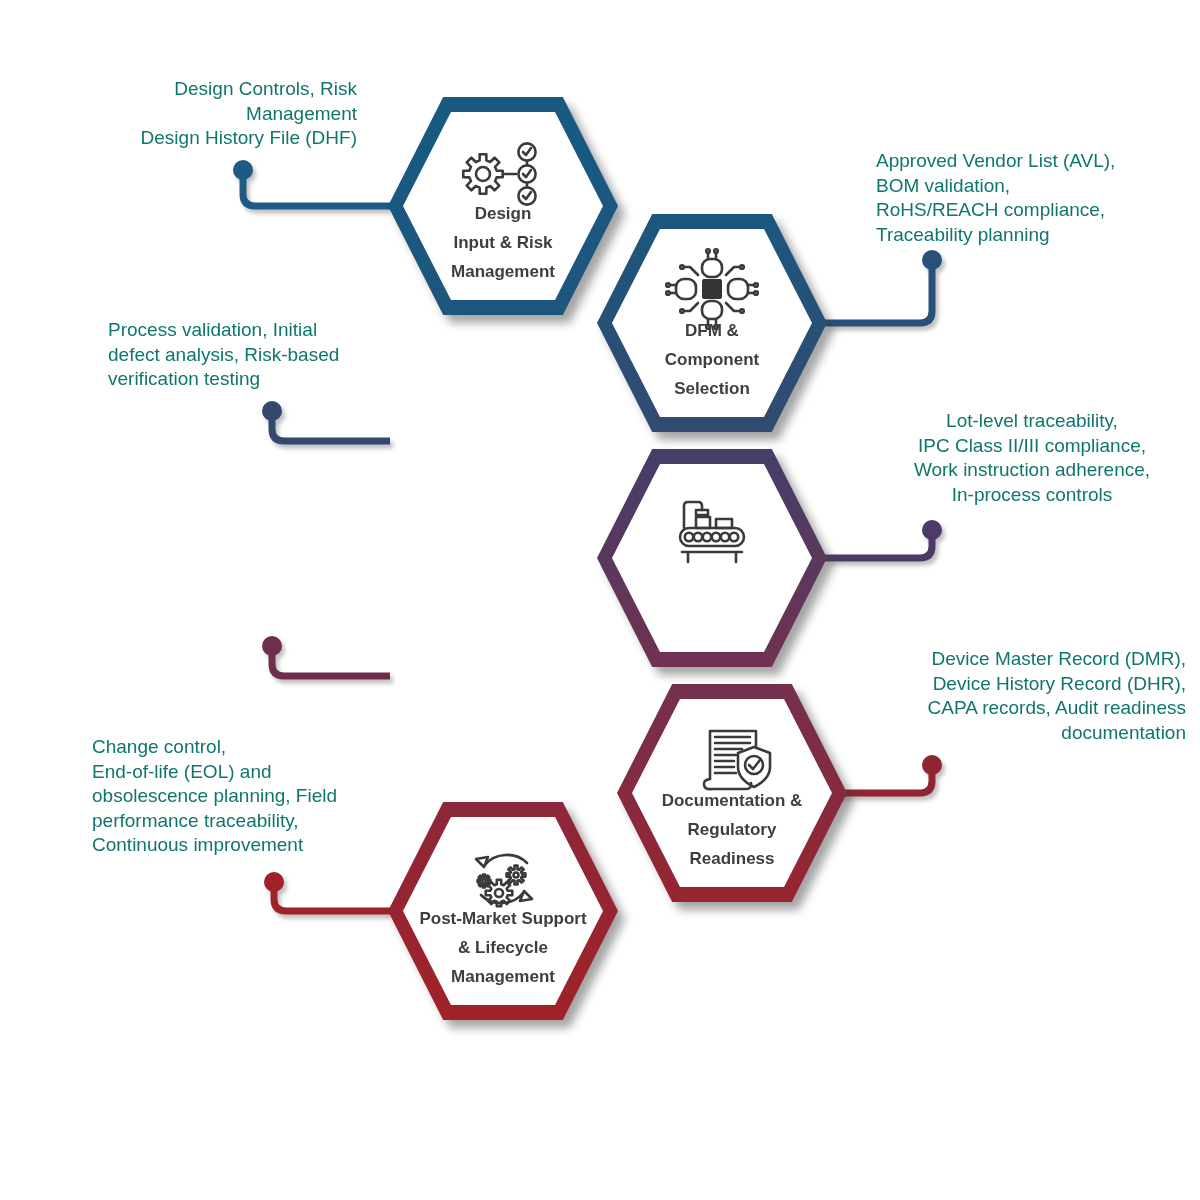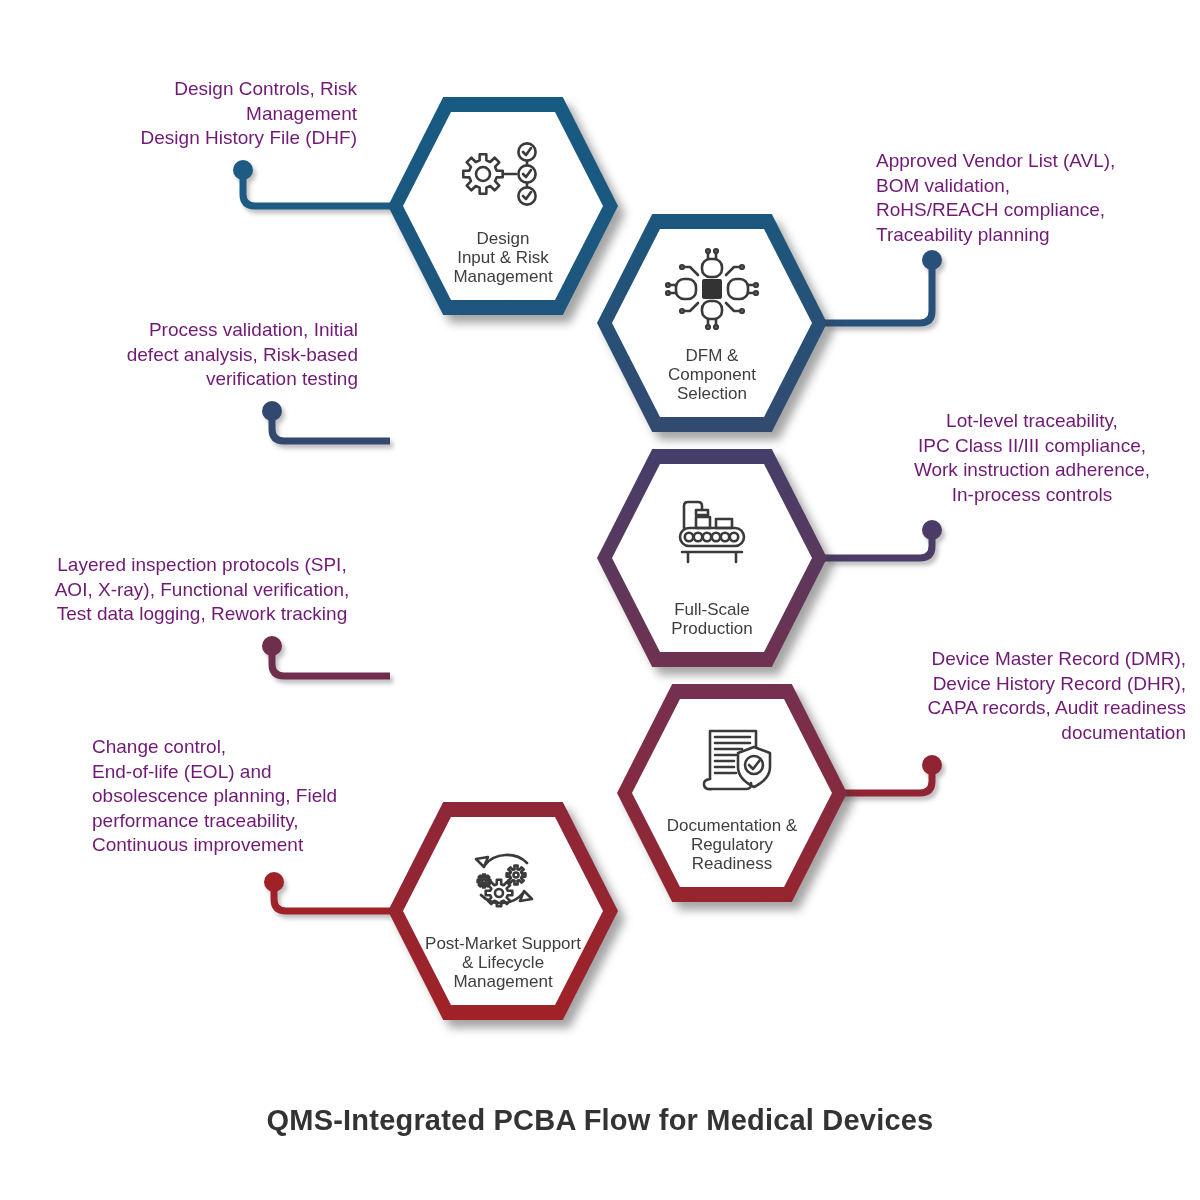--- a/index.html
+++ b/index.html
@@ -18,23 +18,23 @@
   .g2{background:linear-gradient(180deg,#1B577E,#334A70);}
   .g3{background:linear-gradient(180deg,#2C4E75,#553A62);}
   .g4{background:linear-gradient(180deg,#433F6A,#713150);}
   .g5{background:linear-gradient(180deg,#5D355C,#8A2941);}
   .g6{background:linear-gradient(180deg,#743050,#97252E);}
   .g7{background:linear-gradient(180deg,#8D2739,#A02227);}
   .hexicon{position:absolute;top:33px;left:50%;transform:translateX(-50%);
            width:100px;height:88px;}
   .hexicon *{vector-effect:non-scaling-stroke;}
   .hexlabel{position:absolute;bottom:29px;left:0;width:100%;text-align:center;
-            font-weight:400;font-size:17px;line-height:19px;color:#3e3e3e;}
+            font-weight:700;font-size:17px;line-height:29px;color:#3e3e3e;}
   
-  .note{position:absolute;font-size:19px;line-height:24.5px;color:#701a75;}
+  .note{position:absolute;font-size:19px;line-height:24.5px;color:#0f766e;}
   
   .title{position:absolute;left:0;top:1104px;width:100%;text-align:center;
          font-size:29px;font-weight:700;color:#333333;letter-spacing:0.2px;}
   svg.ic{fill:none;stroke:#3a3a3a;stroke-width:2.6;stroke-linecap:round;stroke-linejoin:round;}
 </style>
 </head>
 <body>
 
 <div id="canvas">
 
@@ -107,21 +107,20 @@
         <rect x="54" y="37" width="16" height="9"></rect>
         <rect x="18" y="46" width="64" height="18" rx="9"></rect>
         <circle cx="27" cy="55" r="4.2"></circle>
           <circle cx="36" cy="55" r="4.2"></circle>
         <circle cx="45" cy="55" r="4.2"></circle>
           <circle cx="54" cy="55" r="4.2"></circle>
         <circle cx="63" cy="55" r="4.2"></circle>
           <circle cx="72" cy="55" r="4.2"></circle>
         <path d="M20 70 H80 M26 70 V80 M74 70 V80"></path>
       </svg>
-      <div class="hexlabel">Full-Scale<br>Production</div>
     </div>
   </div>
 
   <div class="hexwrap" style="left:617px;top:684px">
     <div class="hexclip g6">
       <div class="hexinner"></div>
       <svg class="hexicon ic" viewBox="0 0 100 88">
         <path d="M28 14 H74 V30 M28 14 V62"></path>
         <path d="M33 20 H68 M33 26 H68 M33 32 H60 M33 38 H54 M33 44 H52 M33 50 H52 M33 56 H54"></path>
         <path d="M28 62 Q21 63 22 68 Q23 73 30 72 H64 Q70 72 69 66"></path>
@@ -167,21 +166,19 @@
           <circle cx="63" cy="40" r="2.5"></circle>
         <path d="M34.9 45.0 L37.4 44.9 L37.4 47.1 L34.9 47.0 L34.4 48.1 L36.3 49.8 L34.8 51.3 L33.1 49.4 L32.0 49.9 L32.1 52.4 L29.9 52.4 L30.0 49.9 L28.9 49.4 L27.2 51.3 L25.7 49.8 L27.6 48.1 L27.1 47.0 L24.6 47.1 L24.6 44.9 L27.1 45.0 L27.6 43.9 L25.7 42.2 L27.2 40.7 L28.9 42.6 L30.0 42.1 L29.9 39.6 L32.1 39.6 L32.0 42.1 L33.1 42.6 L34.8 40.7 L36.3 42.2 L34.4 43.9 Z"></path>
           <circle cx="31" cy="46" r="1.8"></circle>
       </svg>
       <div class="hexlabel">Post-Market Support<br>&amp; Lifecycle<br>Management</div>
     </div>
   </div>
 
   <div class="note" style="left:103px;top:77px;width:254px;text-align:right">Design Controls, Risk<br>Management<br>Design History File (DHF)</div>
   <div class="note" style="left:876px;top:149px;width:300px;text-align:left">Approved Vendor List (AVL),<br>BOM validation,<br>RoHS/REACH compliance,<br>Traceability planning</div>
-  <div class="note" style="left:108px;top:318px;width:250px;text-align:right">Process validation, Initial<br>defect analysis, Risk-based<br>verification testing</div>
+  <div class="note" style="left:108px;top:318px;width:250px;text-align:left">Process validation, Initial<br>defect analysis, Risk-based<br>verification testing</div>
   <div class="note" style="left:877px;top:409px;width:310px;text-align:center">Lot-level traceability,<br>IPC Class II/III compliance,<br>Work instruction adherence,<br>In-process controls</div>
-  <div class="note" style="left:38px;top:553px;width:328px;text-align:center">Layered inspection protocols (SPI,<br>AOI, X-ray), Functional verification,<br>Test data logging, Rework tracking</div>
   <div class="note" style="left:876px;top:647px;width:310px;text-align:right">Device Master Record (DMR),<br>Device History Record (DHR),<br>CAPA records, Audit readiness<br>documentation</div>
   <div class="note" style="left:92px;top:735px;width:266px;">Change control,<br>End-of-life (EOL) and<br>obsolescence planning, Field<br>performance traceability,<br>Continuous improvement</div>
 
-  <div class="title">QMS-Integrated PCBA Flow for Medical Devices</div>
 
 </div>
 
 </body></html>

